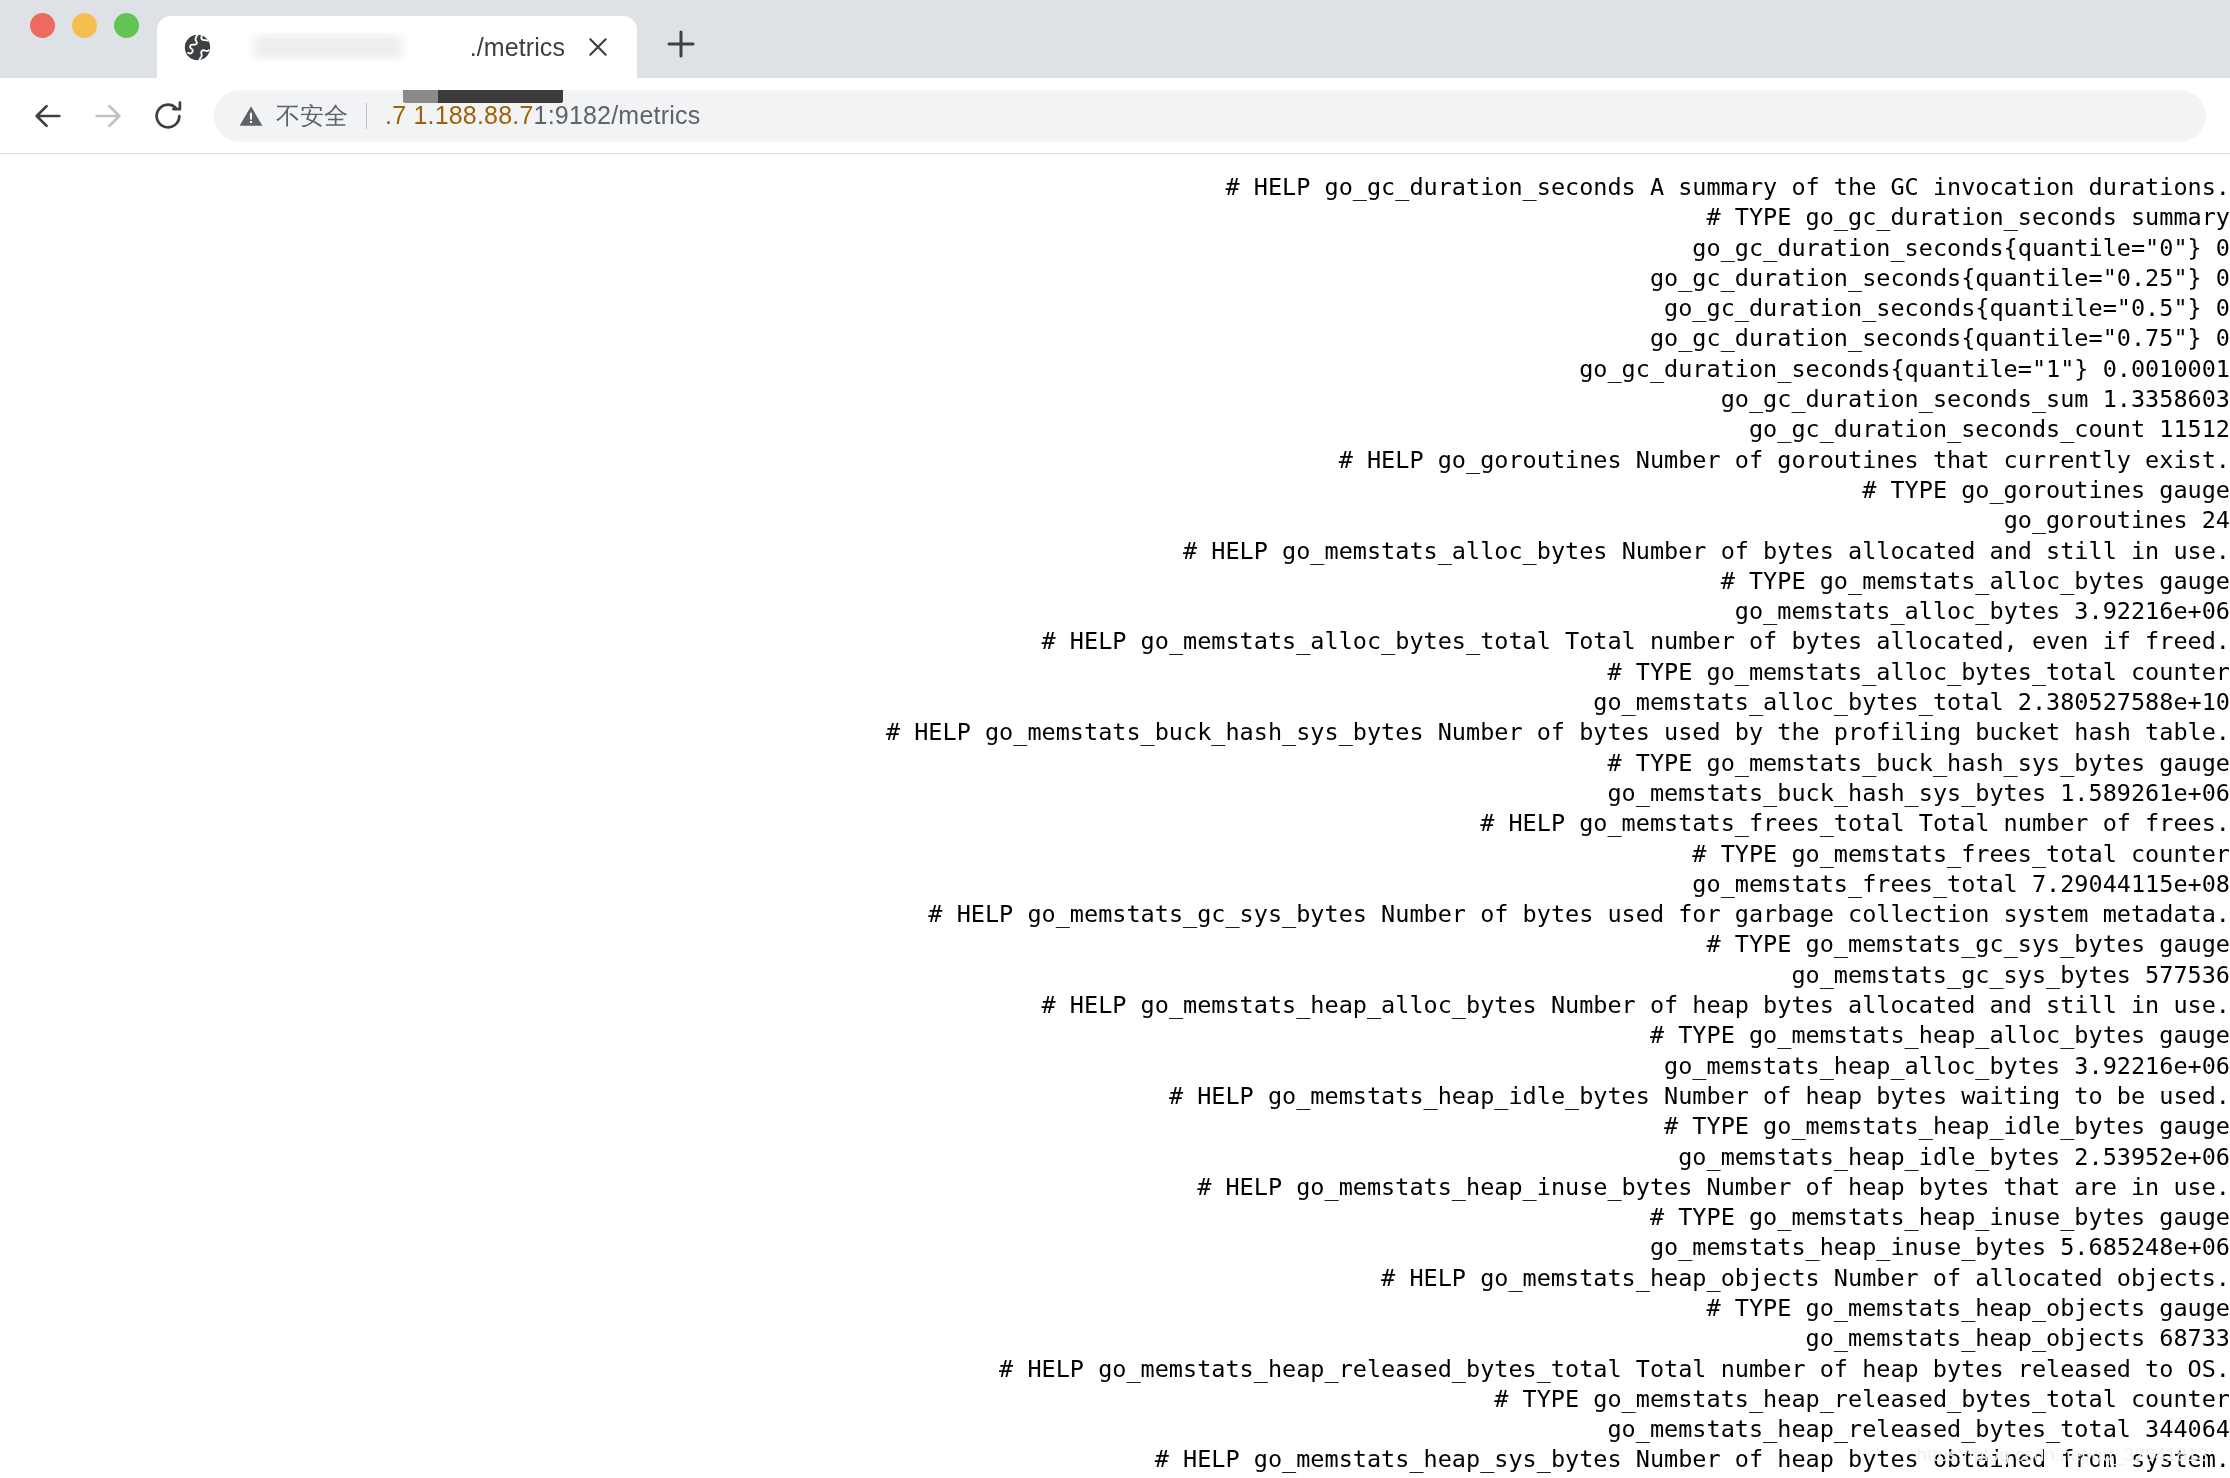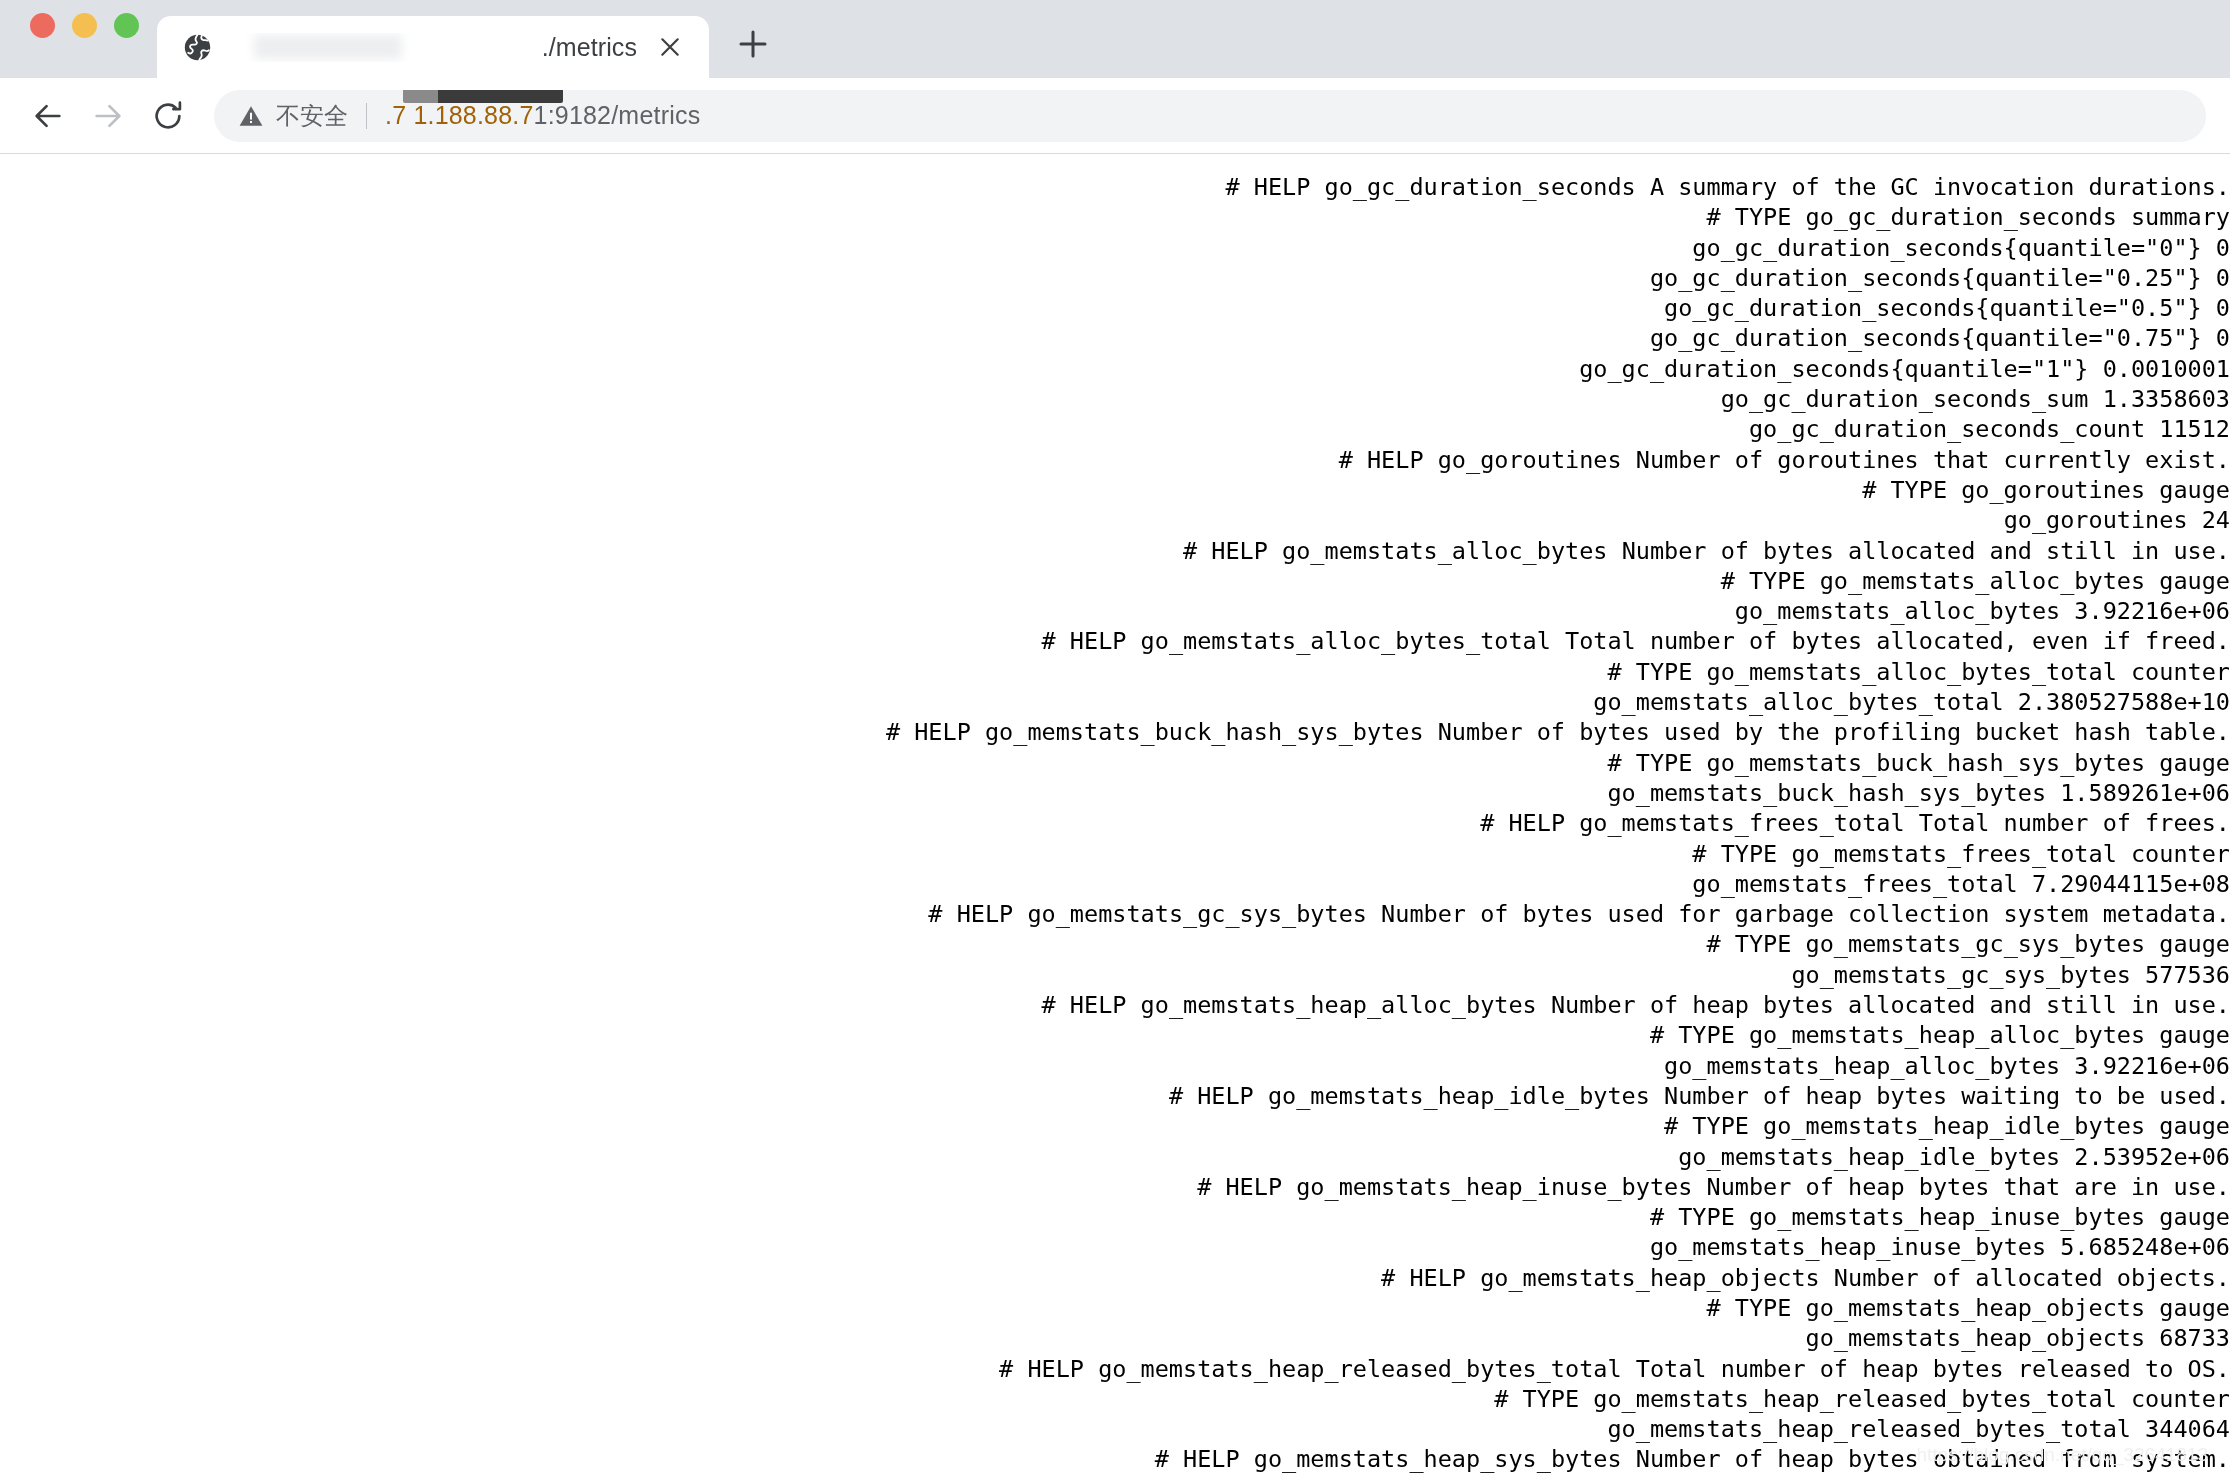--- a/index.html
+++ b/index.html
@@ -47,21 +47,21 @@
     width: 25px;
     height: 25px;
     border-radius: 50%;
     display: block;
   }
   .light.red { background: #ed6a5f; }
   .light.yellow { background: #f4bf50; }
   .light.green { background: #61c454; }
 
   .tab {
-    width: 552px;
+    width: 480px;
     height: 62px;
     background: #ffffff;
     border-radius: 14px 14px 0 0;
     display: flex;
     align-items: center;
     padding: 0 22px 0 26px;
     box-sizing: border-box;
     margin-left: 18px;
     position: relative;
   }

